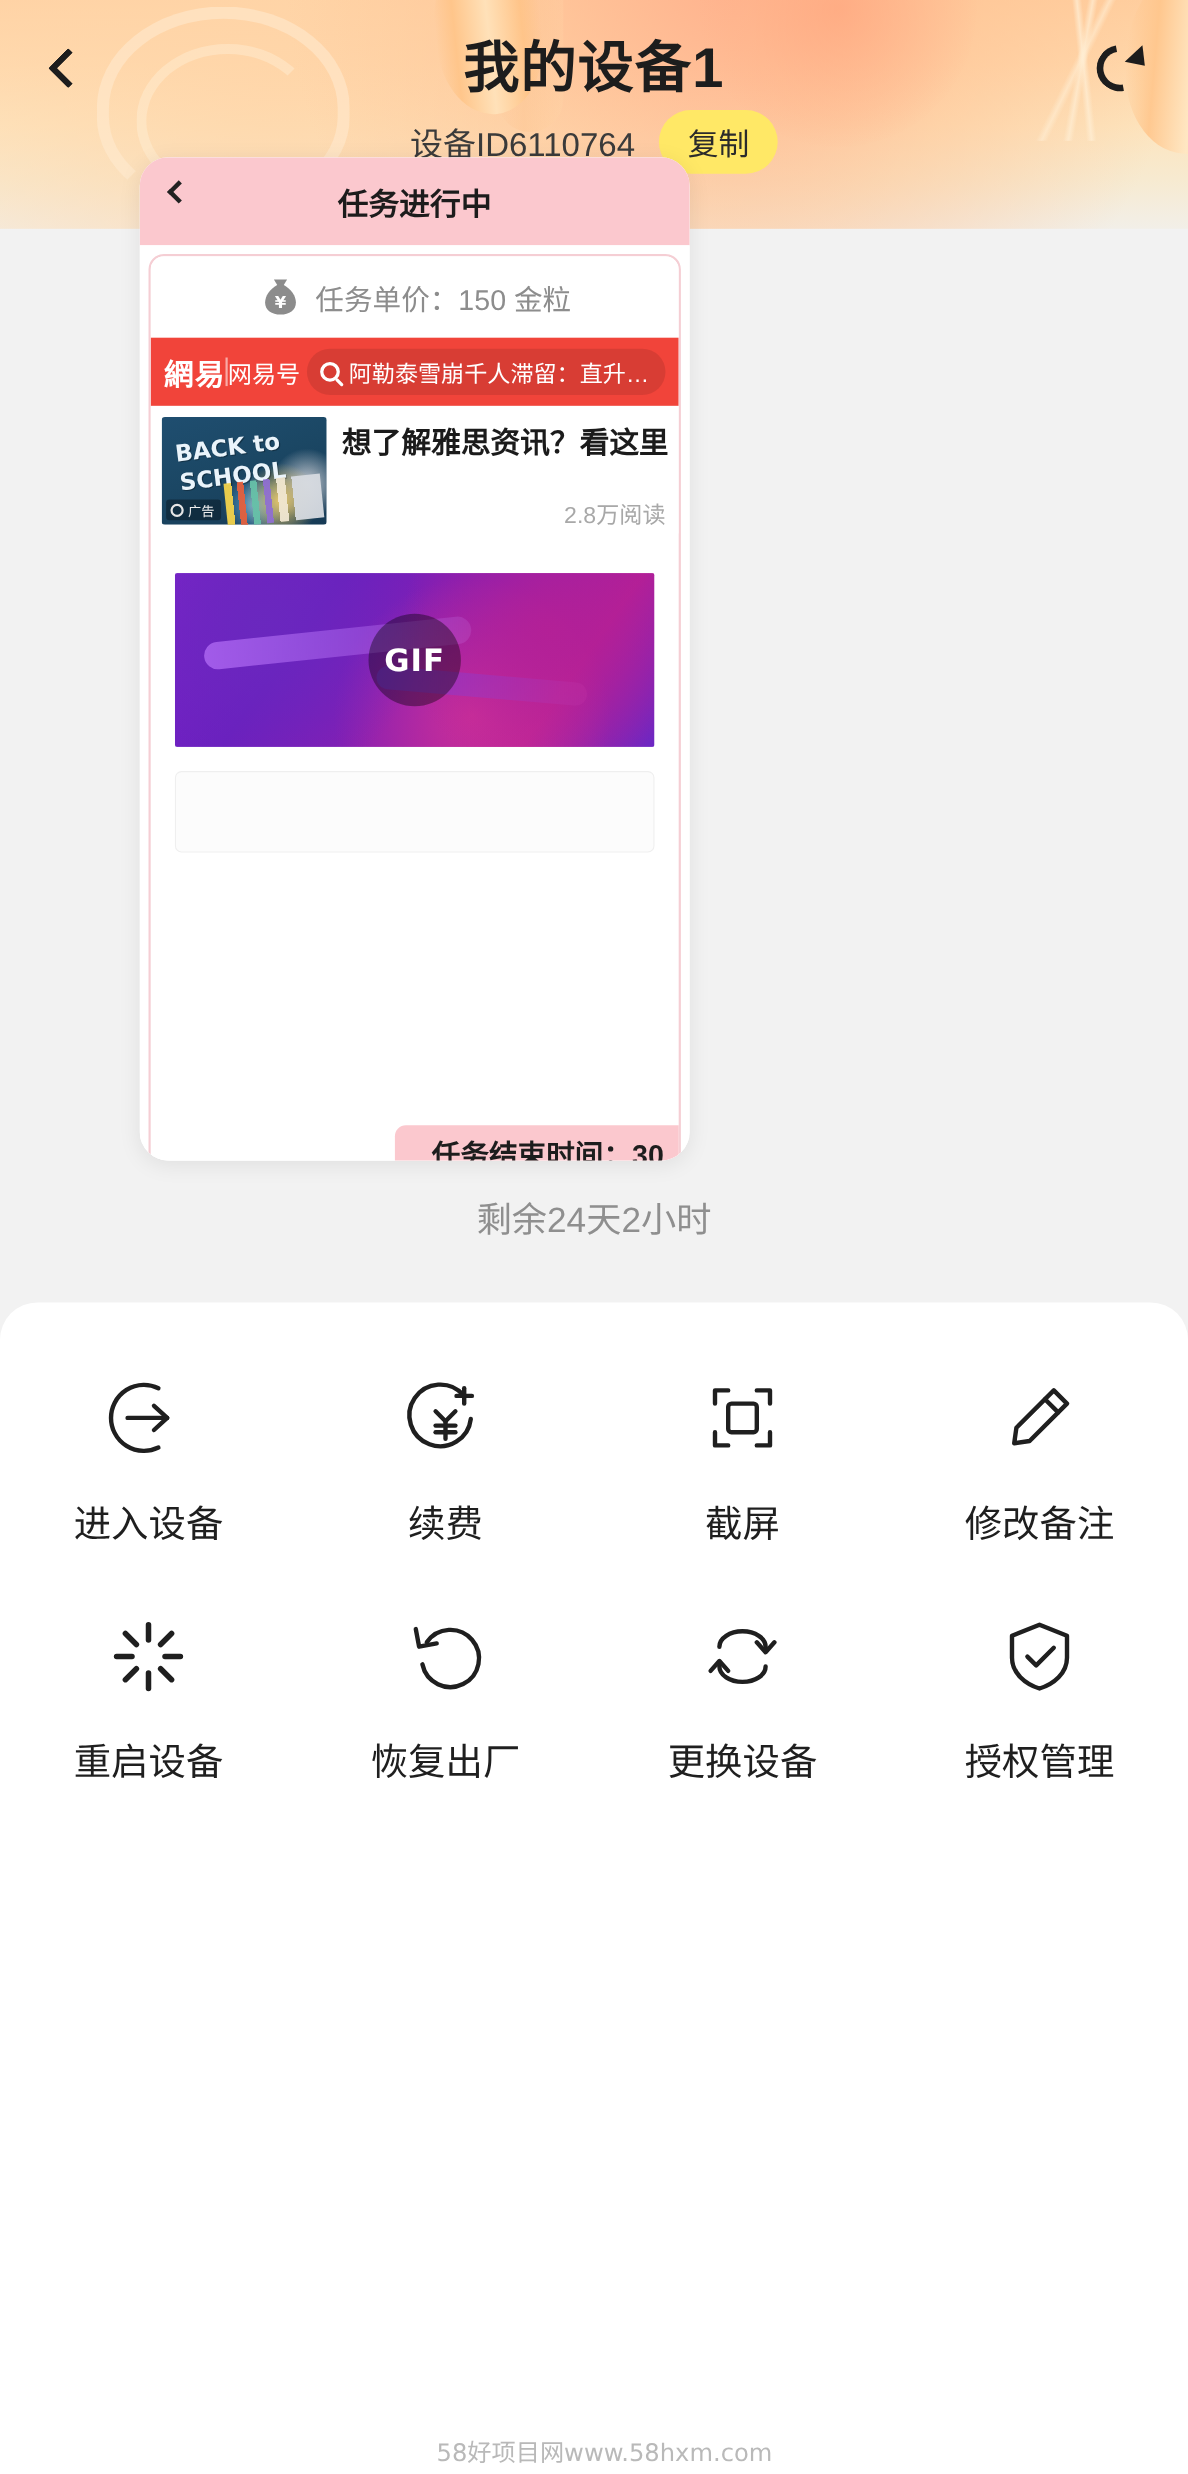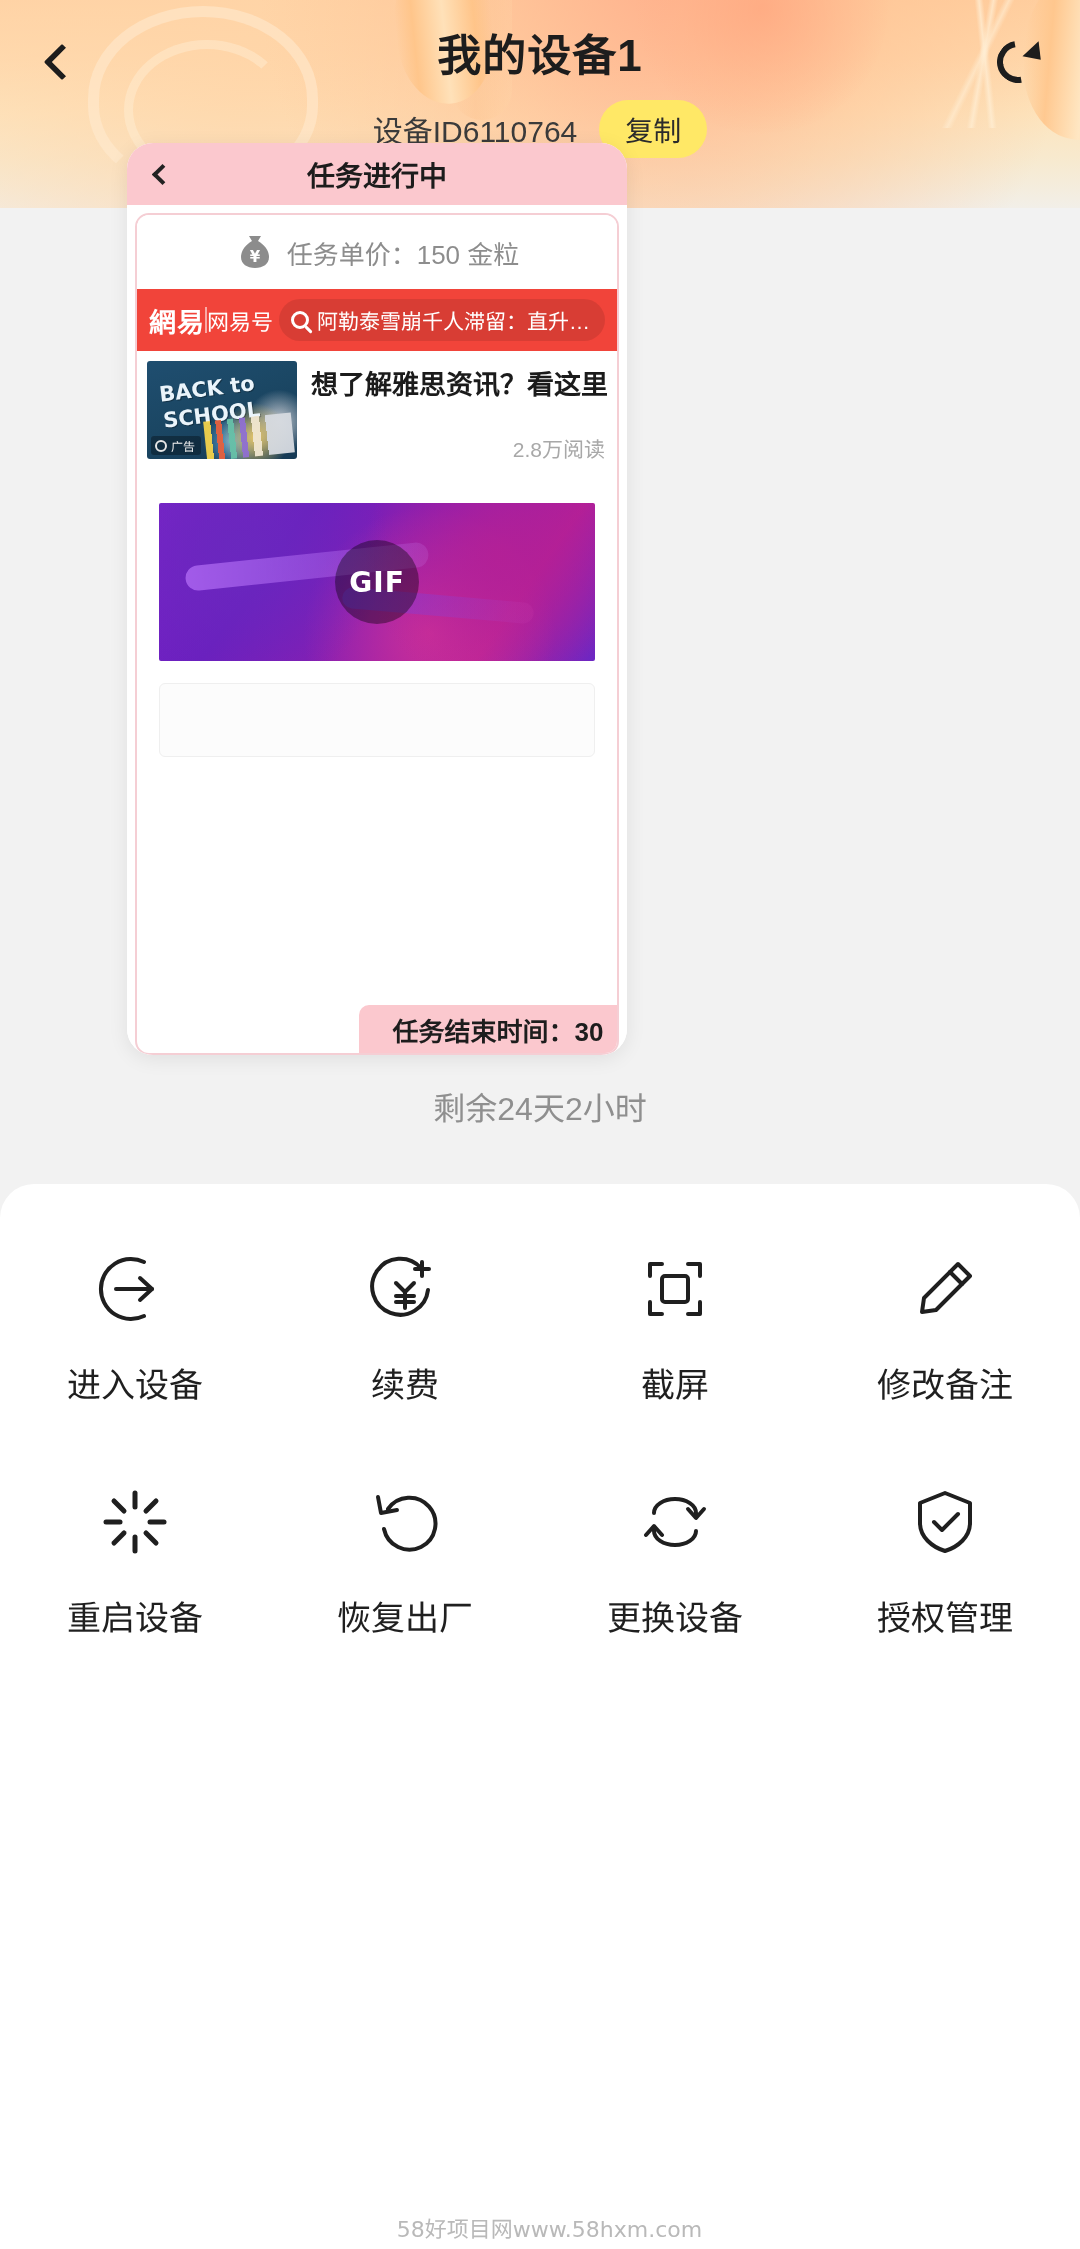--- a/index.html
+++ b/index.html
@@ -79,21 +79,21 @@
   .chev-left {
     width: 26px; height: 26px;
     border-left: 6px solid #1d1d1d;
     border-bottom: 6px solid #1d1d1d;
     transform: rotate(45deg);
     border-radius: 2px;
   }
   .title {
     position: absolute; left: 0; right: 0; top: 20px;
     text-align: center;
-    font-size: 44px; font-weight: bold; color: #1d1d1d;
+    font-size: 51px; font-weight: bold; color: #1d1d1d;
     letter-spacing: 1px;
   }
   .subrow {
     position: absolute; left: 0; right: 0; top: 100px;
     display: flex; align-items: center; justify-content: center; gap: 22px;
   }
   .device-id {
     font-size: 30px; color: #3b3b3b;
   }
   .copy-btn {
@@ -130,21 +130,21 @@
   .preview-wrap {
     position: absolute; left: 127px; top: 143px;
     width: 500px; height: 912px;
     background: #ffffff;
     border-radius: 26px;
     box-shadow: 0 4px 20px rgba(0,0,0,0.08);
     overflow: hidden;
   }
   .pv-header {
     position: relative;
-    height: 62px;
+    height: 80px;
     background: #fbc8ce;
     display: flex; align-items: center; justify-content: center;
   }
   .pv-back {
     position: absolute; left: 18px; top: 14px;
     width: 34px; height: 34px;
     display: flex; align-items: center; justify-content: center;
   }
   .pv-chev {
     width: 15px; height: 15px;
@@ -395,21 +395,21 @@
   .actions {
     position: absolute; left: 0; right: 0; top: 1184px;
     height: 1065px;
     background: #ffffff;
     border-radius: 34px 34px 0 0;
     padding: 66px 0 0 0;
   }
   .act-grid {
     display: grid;
     grid-template-columns: repeat(4, 1fr);
-    row-gap: 76px;
+    row-gap: 60px;
   }
   .act-cell {
     display: flex; flex-direction: column; align-items: center; gap: 30px;
   }
   .act-icon { width: 78px; height: 78px; display: block; }
   .act-label { font-size: 34px; color: #1f1f1f; }
 
   .watermark {
     position: absolute; left: 0; right: 0; bottom: 6px;
     text-align: center;

